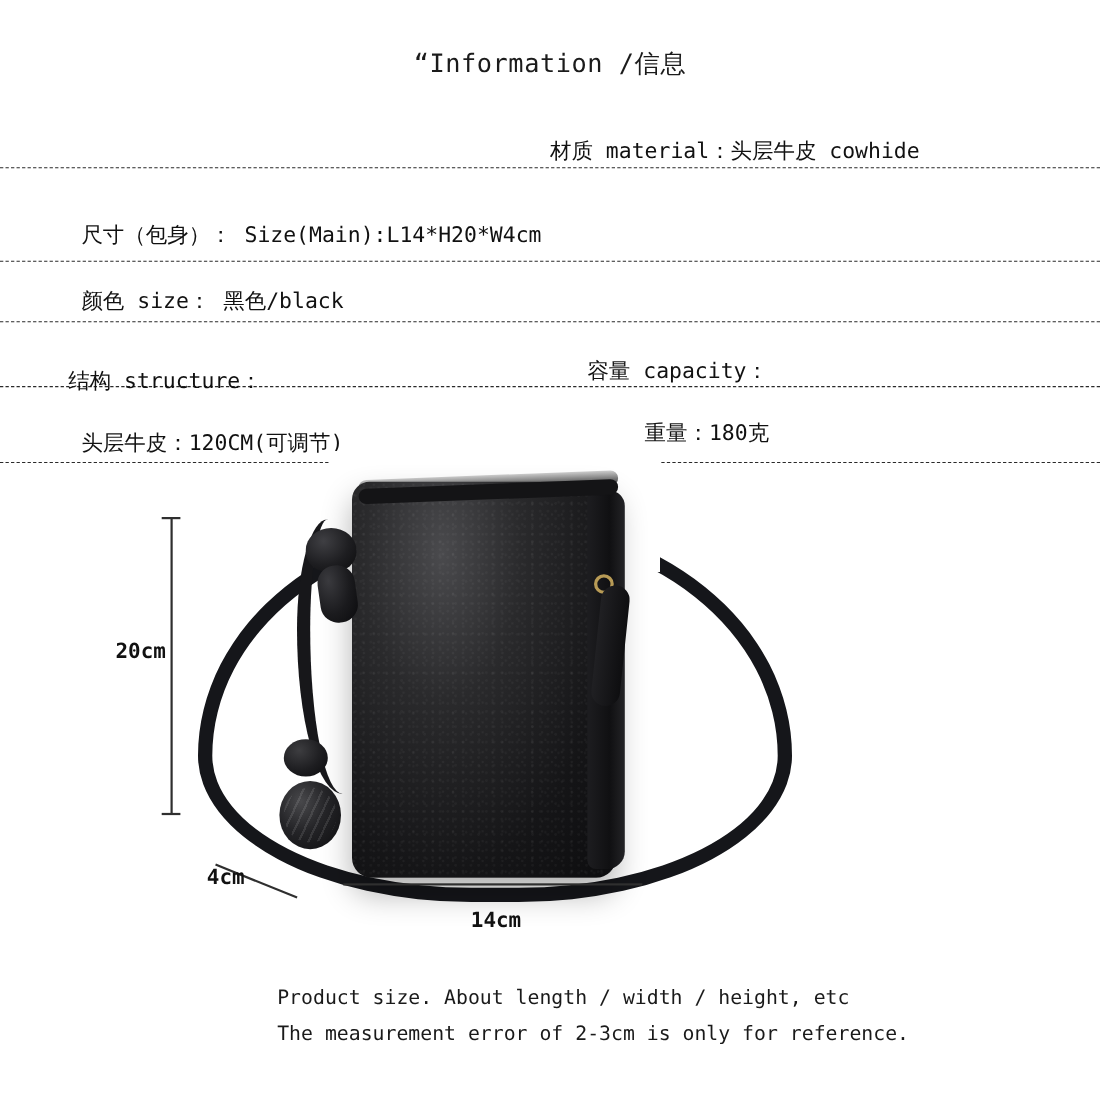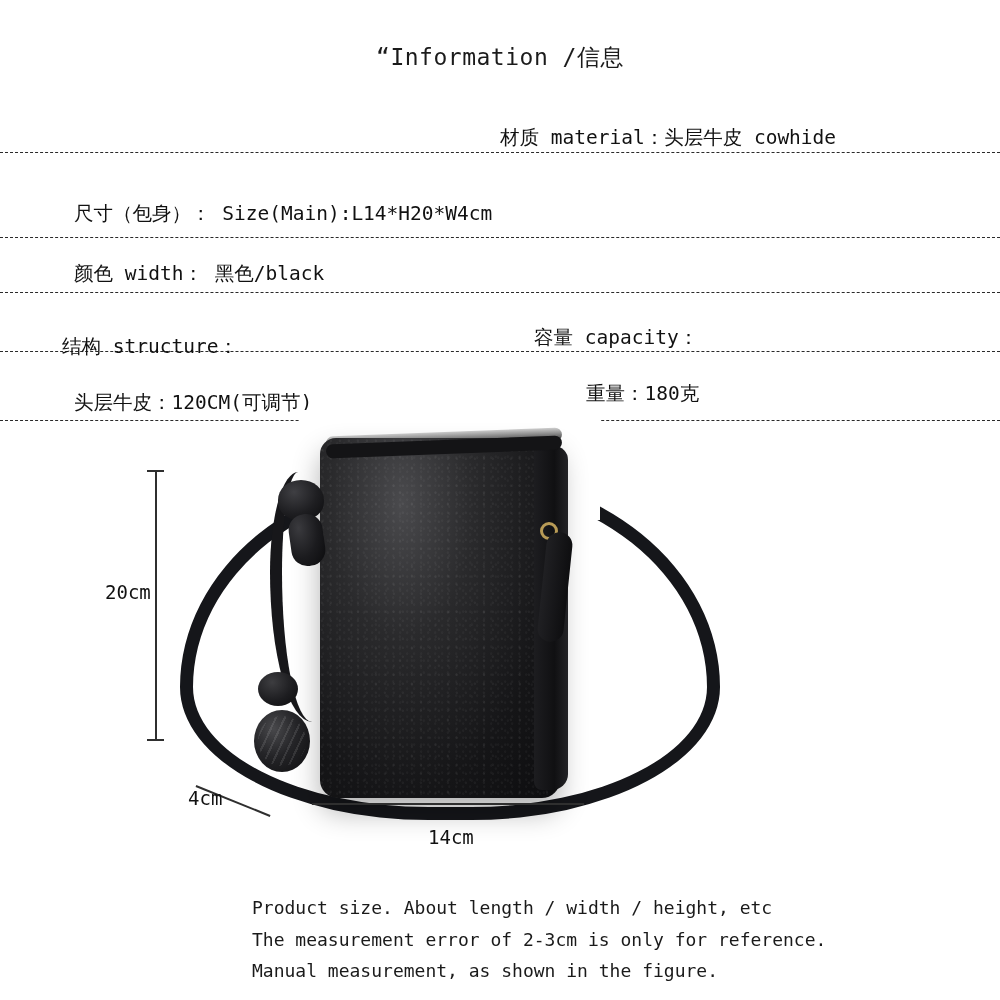--- a/index.html
+++ b/index.html
@@ -176,20 +176,21 @@
   }
 
   
   .mline { position: absolute; background: #2f2f2f; }
   .mlabel {
     position: absolute;
     font-size: 19px;
     color: #111;
     font-family: "DejaVu Sans Mono", monospace;
     white-space: nowrap;
+    font-weight: bold;
   }
 
   
   .note {
     position: absolute;
     left: 252px;
     font-size: 18px;
     color: #1a1a1a;
     white-space: nowrap;
     font-family: "DejaVu Sans Mono", monospace;
@@ -204,21 +205,21 @@
   <div class="title">“Information /信息</div>
 
   <div class="dash" style="top:152px"></div>
   <div class="dash" style="top:237px"></div>
   <div class="dash" style="top:292px"></div>
   <div class="dash" style="top:351px"></div>
   <div class="dash" style="top:420px"></div>
 
   <div class="info" style="left:500px; top:124px">材质 material：头层牛皮 cowhide</div>
   <div class="info" style="left:74px;  top:200px">尺寸（包身）： Size(Main):L14*H20*W4cm</div>
-  <div class="info" style="left:74px;  top:260px">颜色 width：   黑色/black</div>
+  <div class="info" style="left:74px;  top:260px">颜色 size：   黑色/black</div>
   <div class="info" style="left:62px;  top:333px">结构 structure：</div>
   <div class="info" style="left:534px; top:324px">容量 capacity：</div>
   <div class="info" style="left:74px;  top:389px">头层牛皮：120CM(可调节)</div>
   <div class="info" style="left:586px; top:380px">重量：180克</div>
 
   <div class="bag-stage">
     <div class="strap"></div>
     <div class="strap-cover"></div>
 
     <div class="zip"></div>
@@ -241,15 +242,14 @@
   <div class="mlabel" style="left:105px; top:581px">20cm</div>
 
   <div class="mline" style="left:196px; top:785px; width:80px; height:1.6px; transform:rotate(22deg); transform-origin:left center;"></div>
   <div class="mlabel" style="left:188px; top:787px">4cm</div>
 
   <div class="mline" style="left:312px; top:803px; width:272px; height:1.6px;"></div>
   <div class="mlabel" style="left:428px; top:826px">14cm</div>
 
   <div class="note" style="top:897px">Product size. About length / width / height, etc</div>
   <div class="note" style="top:929px">The measurement error of 2-3cm is only for reference.</div>
-  <div class="note" style="top:960px">Manual measurement, as shown in the figure.</div>
 
 </div>
 
 </body></html>

